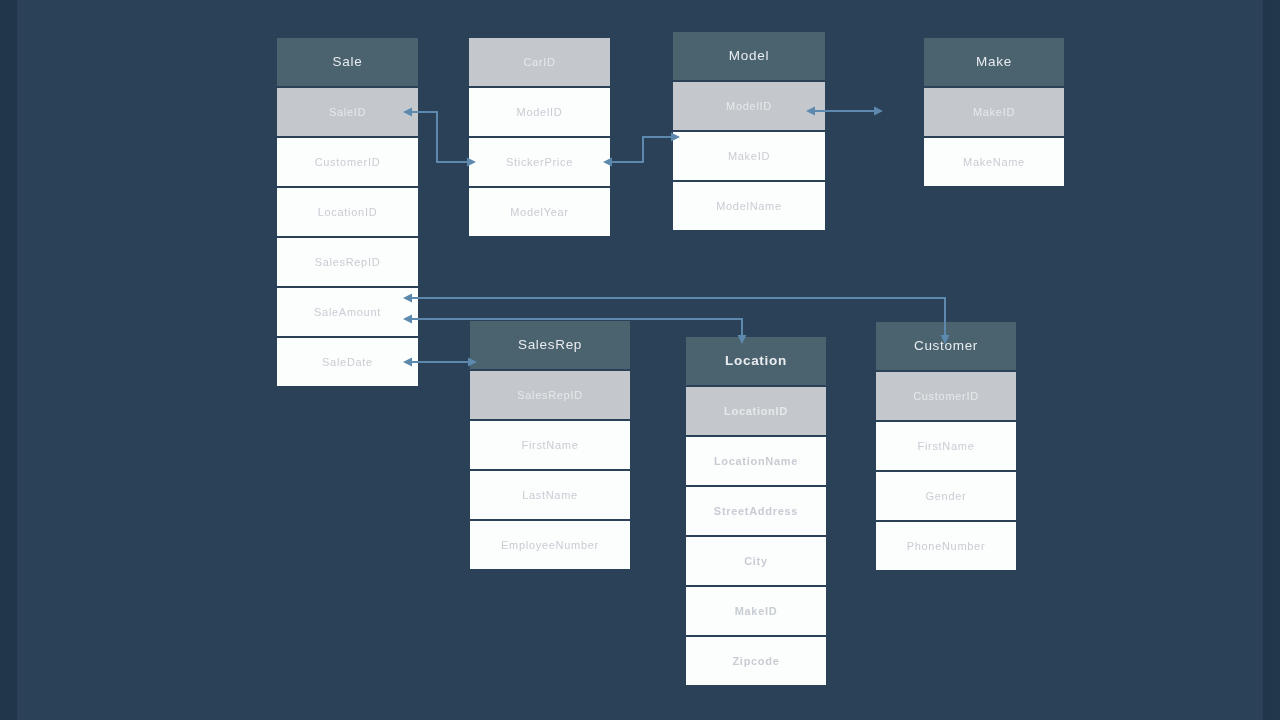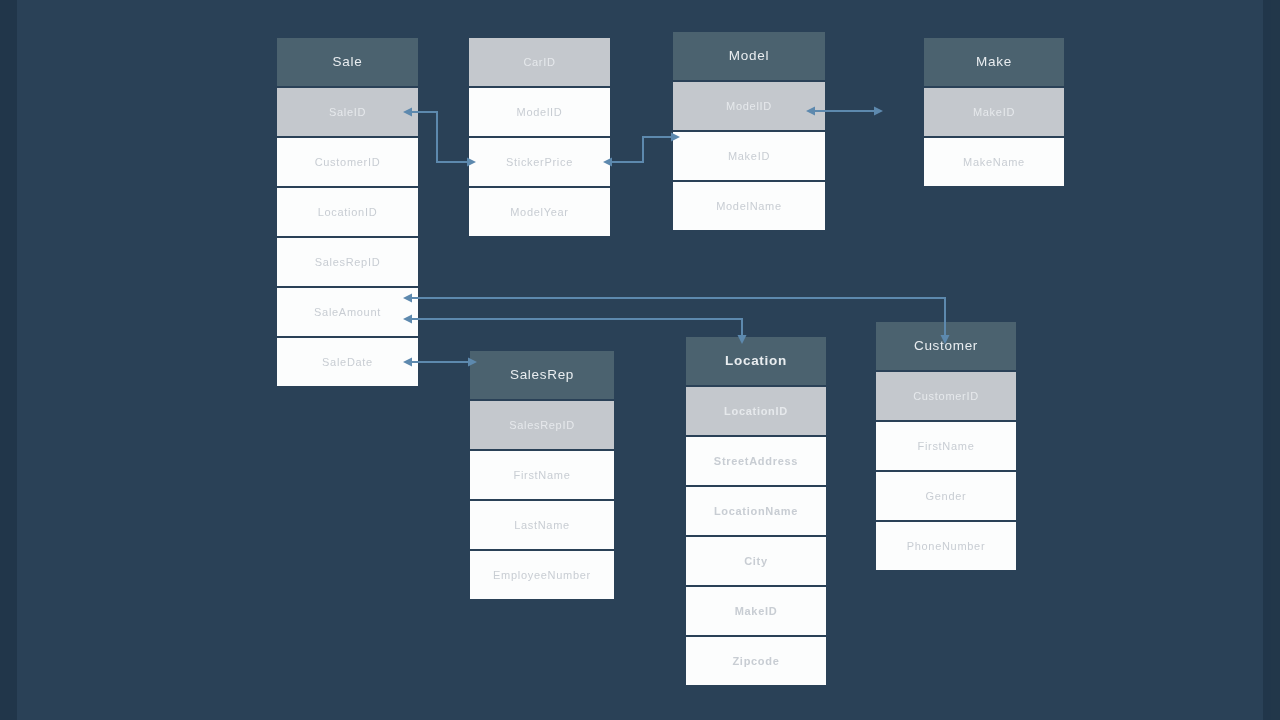--- a/index.html
+++ b/index.html
@@ -55,32 +55,32 @@
         <div class="thead">Model</div>
         <div class="trow pk">ModelID</div>
         <div class="trow">MakeID</div>
         <div class="trow">ModelName</div>
       </div>
       <div class="er-table" style="left: 924px; top: 38px; width: 140px;">
         <div class="thead">Make</div>
         <div class="trow pk">MakeID</div>
         <div class="trow">MakeName</div>
       </div>
-      <div class="er-table" style="left: 470px; top: 351px; width: 144px;">
+      <div class="er-table" style="left: 470px; top: 321px; width: 160px;">
         <div class="thead">SalesRep</div>
         <div class="trow pk">SalesRepID</div>
         <div class="trow">FirstName</div>
         <div class="trow">LastName</div>
         <div class="trow">EmployeeNumber</div>
       </div>
       <div class="er-table" style="left: 686px; top: 337px; width: 140px; font-weight: bold;">
         <div class="thead">Location</div>
         <div class="trow pk">LocationID</div>
+        <div class="trow">LocationName</div>
         <div class="trow">StreetAddress</div>
-        <div class="trow">LocationName</div>
         <div class="trow">City</div>
         <div class="trow">MakeID</div>
         <div class="trow">Zipcode</div>
       </div>
       <div class="er-table" style="left: 876px; top: 322px; width: 140px;">
         <div class="thead">Customer</div>
         <div class="trow pk">CustomerID</div>
         <div class="trow">FirstName</div>
         <div class="trow">Gender</div>
         <div class="trow">PhoneNumber</div>

